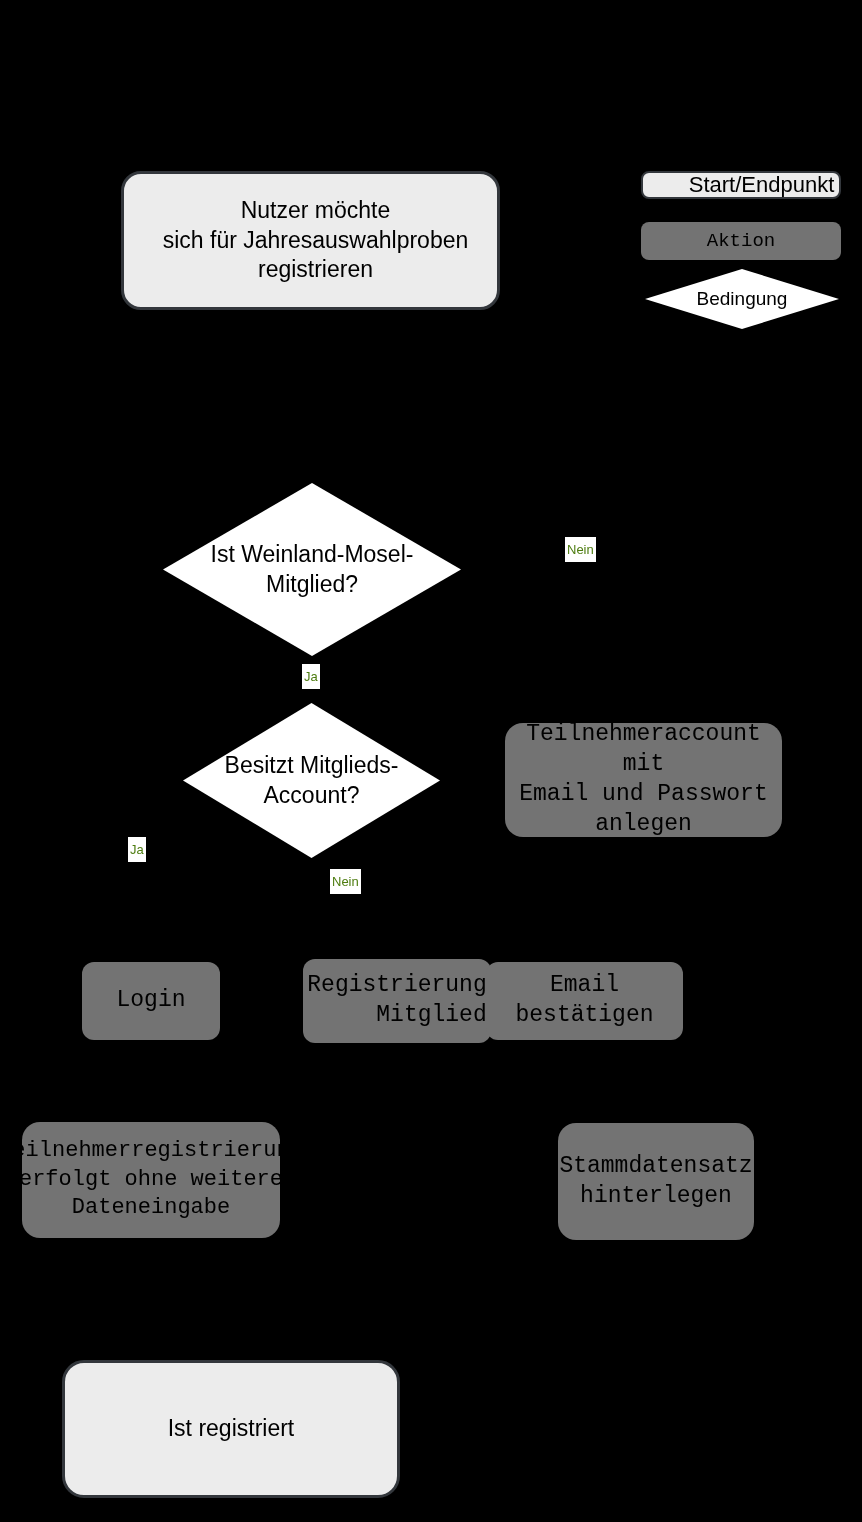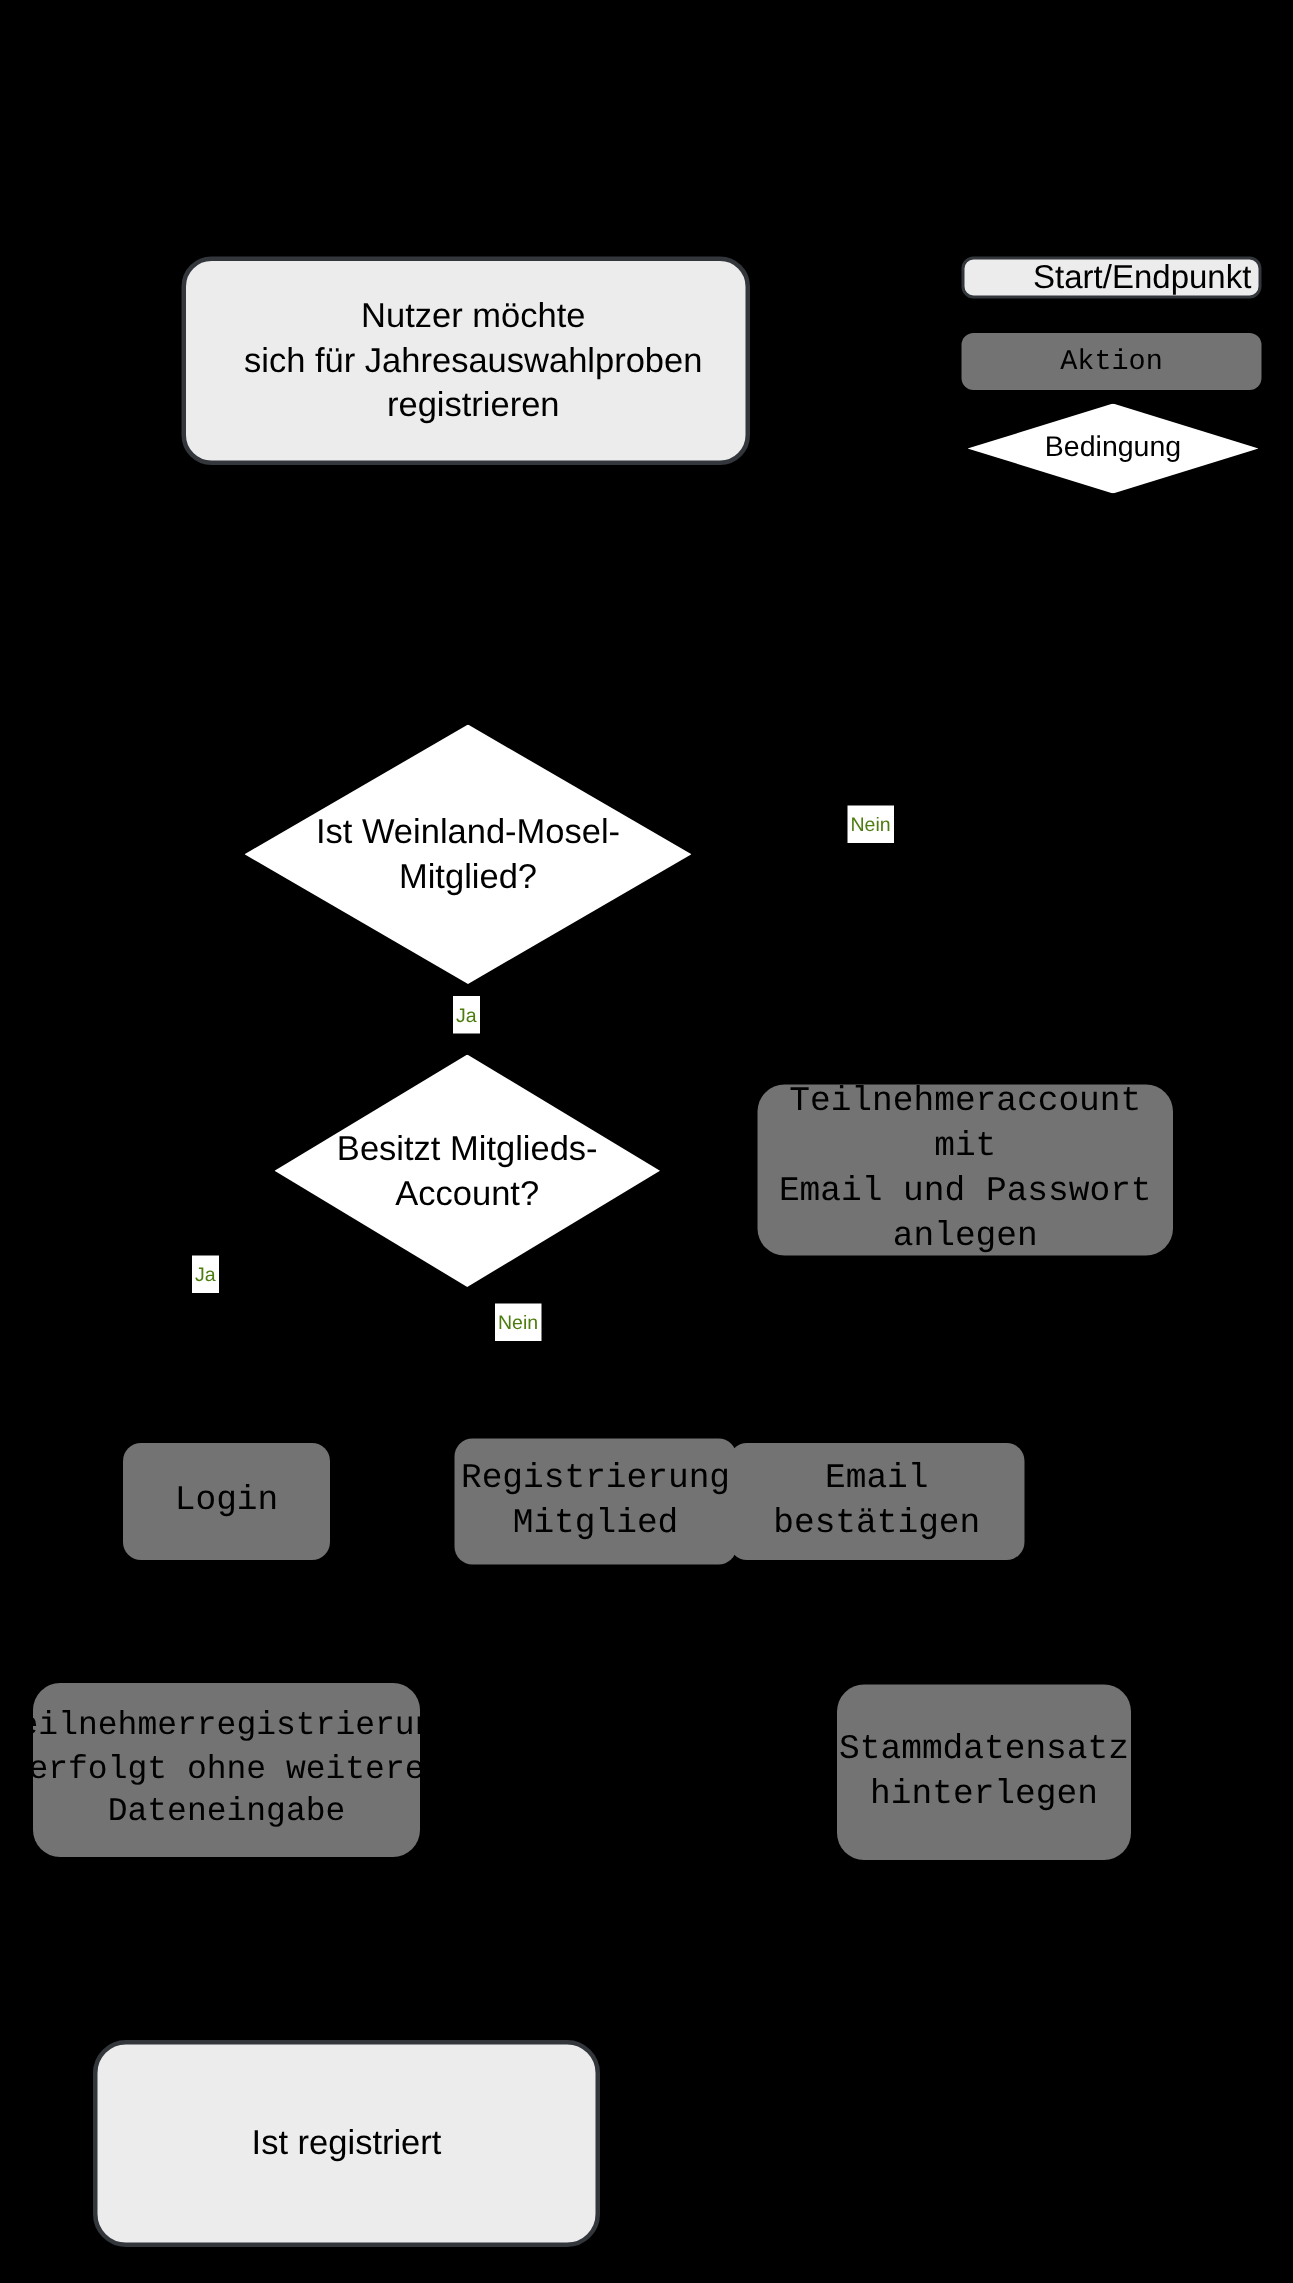--- a/index.html
+++ b/index.html
@@ -52,21 +52,21 @@
   }
   
   #node-start    { left: 121px; top: 171px;  width: 379px; height: 139px; border-radius: 20px; padding-left: 10px; }
   #legend-start  { left: 641px; top: 171px;  width: 200px; height: 28px;  border-radius: 8px; border-width: 2.5px; font-size: 22px; padding-left: 41px; }
   #legend-action { left: 641px; top: 222px;  width: 200px; height: 38px;  border-radius: 8px; font-size: 19px; }
   #legend-cond   { left: 645px; top: 269px;  width: 194px; height: 60px;  font-size: 19px; }
   #diamond-member  { left: 163px; top: 483px; width: 298px; height: 173px; }
   #diamond-account { left: 183px; top: 703px; width: 257px; height: 155px; }
   #node-account  { left: 463px; top: 723px;  width: 277px; height: 114px; border-radius: 18px; margin-left: 42px; }
   #node-login    { left: 82px;  top: 962px;  width: 138px; height: 78px;  border-radius: 12px; text-align: right; }
-  #node-register { left: 303px; top: 959px;  width: 188px; height: 84px;  border-radius: 12px; }
+  #node-register { left: 303px; top: 959px;  width: 188px; height: 84px;  border-radius: 12px; text-align: right; }
   #node-email    { left: 486px; top: 962px;  width: 197px; height: 78px;  border-radius: 12px; }
   #node-teilreg  { left: 22px;  top: 1122px; width: 258px; height: 116px; border-radius: 18px; font-size: 22px; }
   #node-stamm    { left: 542px; top: 1123px; width: 196px; height: 117px; border-radius: 18px; margin-left: 16px; }
   #node-end      { left: 62px;  top: 1360px; width: 338px; height: 138px; border-radius: 22px; }
   #label-member-nein  { left: 565px; top: 537px; }
   #label-member-ja    { left: 302px; top: 664px; }
   #label-account-ja   { left: 128px; top: 837px; }
   #label-account-nein { left: 330px; top: 869px; }
 </style>
 </head>

